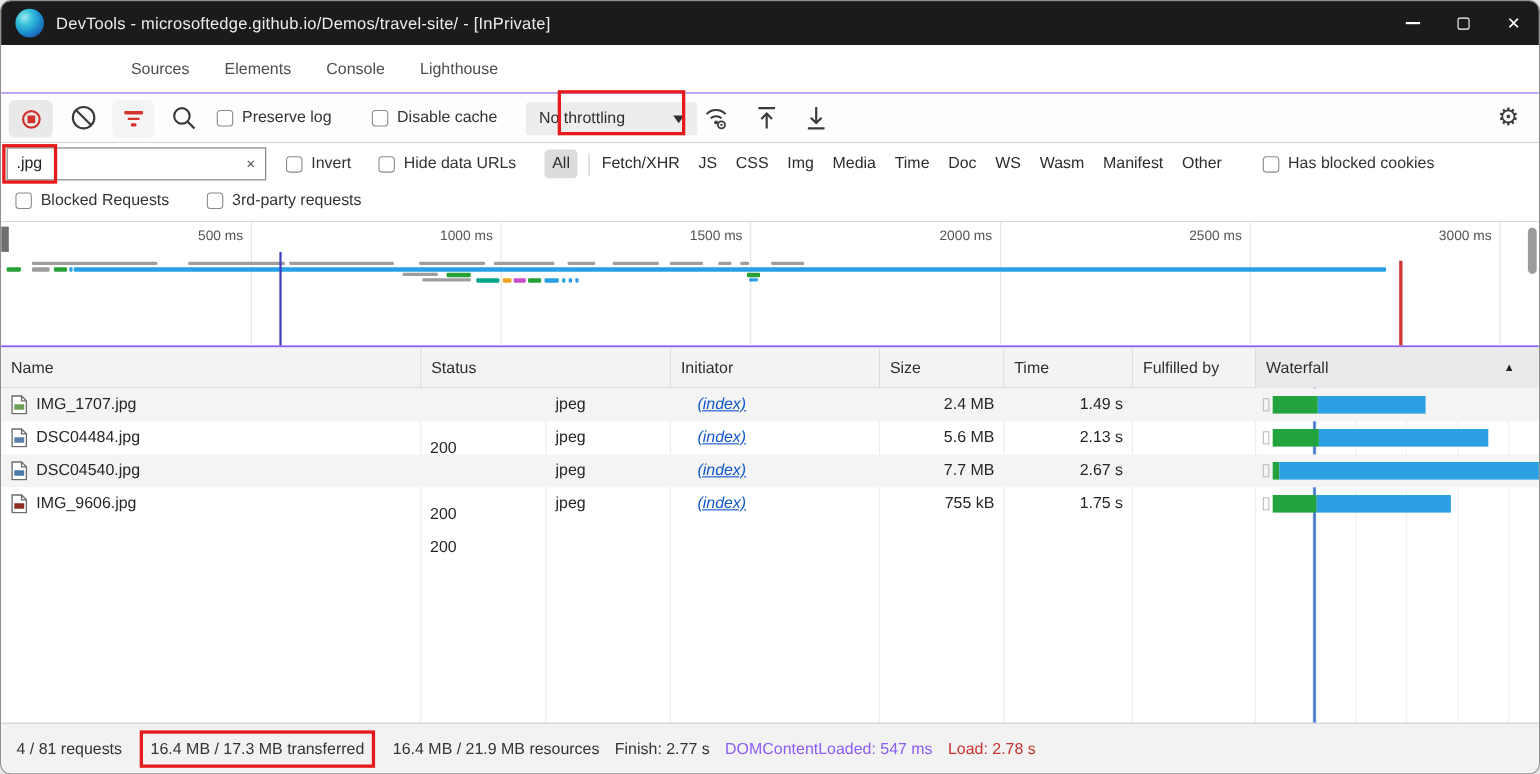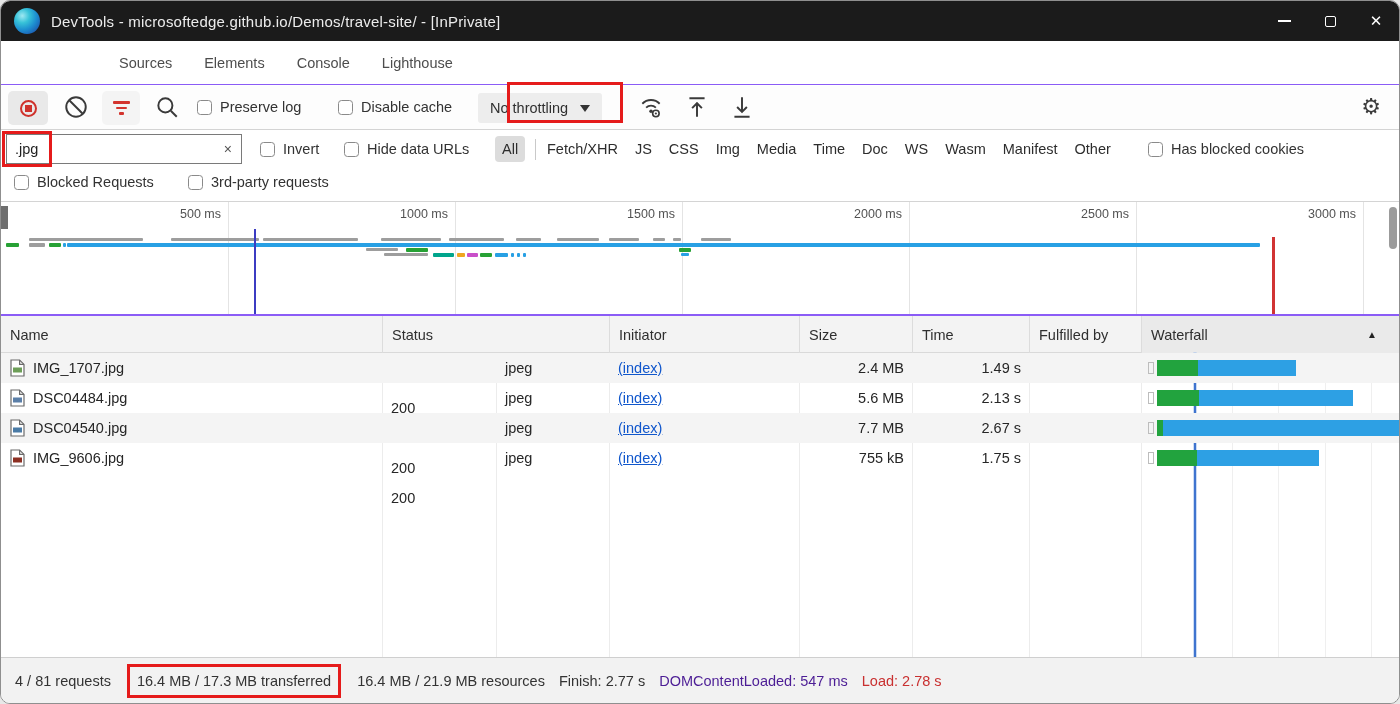--- a/index.html
+++ b/index.html
@@ -39,21 +39,21 @@
   
   #nettools { position:absolute; left:0; top:85px; width:100%; height:44px; background:#fdfdfd; border-bottom:1px solid #d4d4d4; }
   #record-btn { position:absolute; left:7px; top:5px; width:40px; height:34px; background:#e9e9e9; border-radius:5px; display:flex; align-items:center; justify-content:center; }
   #record-ring { width:17px; height:17px; border:2.4px solid #cf322c; border-radius:50%; display:flex; align-items:center; justify-content:center; }
   #record-sq { width:7px; height:7px; background:#cf322c; }
   .tool-icon { position:absolute; top:8px; width:26px; height:26px; color:#3a3a3a; }
   #filter-btn { position:absolute; left:101px; top:5px; width:38px; height:34px; background:#f4f4f4; border-radius:5px; display:flex; flex-direction:column; align-items:center; justify-content:center; gap:3px; }
   .fbar { background:#d3342e; height:2.6px; border-radius:1px; }
   .checkbox { width:15px; height:15px; border:1.6px solid #8a8a8a; border-radius:3.5px; background:#fff; flex:0 0 auto; }
   .cb-group { position:absolute; display:flex; align-items:center; gap:8px; font-size:14.5px; color:#333; }
-  #throttle-dd { position:absolute; left:477px; top:7px; width:124px; height:30px; background:#ededed; border-radius:3px; display:flex; align-items:center; justify-content:space-between; padding:0 12px; font-size:14.5px; color:#2f2f2f; }
+  #throttle-dd { position:absolute; left:477px; top:7px; width:156px; height:30px; background:#ededed; border-radius:3px; display:flex; align-items:center; justify-content:space-between; padding:0 12px; font-size:14.5px; color:#2f2f2f; }
   .dd-arrow { width:0; height:0; border-left:5.5px solid transparent; border-right:5.5px solid transparent; border-top:7px solid #333; }
   
   #filterarea { position:absolute; left:0; top:130px; width:100%; height:71px; background:#fff; border-bottom:1px solid #d4d4d4; }
   #filter-input { position:absolute; left:5px; top:3px; width:236px; height:30px; border:1px solid #7a7a7a; background:#fff; display:flex; align-items:center; }
   #filter-text { font-size:14.5px; color:#1f1f1f; margin-left:8px; flex:1; }
   #filter-clear { color:#555; font-size:14px; margin-right:9px; }
   #jpg-annotation { position:absolute; left:1px; top:0px; width:50px; height:36px; border:3px solid #e51b1b; z-index:40; }
   #all-pill { position:absolute; left:494px; top:5px; height:26px; padding:0 7px; background:#dcdcdc; border-radius:4px; display:flex; align-items:center; font-size:14.5px; color:#2d2d2d; }
   #type-divider { position:absolute; left:534px; top:8px; width:1px; height:21px; background:#c9c9c9; }
   #type-pills { position:absolute; left:546px; top:5px; height:26px; display:flex; align-items:center; gap:17px; }
@@ -75,34 +75,34 @@
   #h-waterfall { background:#eaeaea; justify-content:flex-start; }
   #sort-arrow { position:absolute; right:22px; top:13px; font-size:10px; color:#222; }
   .colline { position:absolute; top:37px; bottom:0; width:1px; background:#ececec; }
   .wf-grid { position:absolute; top:37px; bottom:0; width:1px; background:#efefef; }
   #wf-dcl-line { position:absolute; left:1193px; top:37px; bottom:0; width:2px; background:#3f74cf; box-shadow:0 0 0 .6px #a9c4ec; }
   #rows { position:absolute; left:0; top:37px; width:100%; }
   .trow { position:relative; width:100%; height:30px; }
   .trow:nth-child(odd) { background:#f4f4f4; }
   .cell { position:absolute; top:0; height:30px; display:flex; align-items:center; font-size:14.5px; color:#262626; }
   .name-cell { left:9px; gap:8px; }
-  .status-cell { left:390px;margin-top:40px; } .type-cell { left:504px; } .init-cell { left:617px; }
+  .status-cell { left:390px;margin-top:40px; } .type-cell { left:504px; } .init-cell { left:633px;font-style:italic; }
   .size-cell { left:798px; width:105px; justify-content:flex-end; }
   .time-cell { left:911px; width:109px; justify-content:flex-end; }
   .init-link { color:#1157cc; text-decoration:underline; }
   .wf { position:absolute; left:1140px; top:0; width:260px; height:30px; }
   .wf-queue { position:absolute; left:7px; top:9px; width:6px; height:12px; border:1px solid #bdbdbd; }
   .wf-green { position:absolute; left:16px; top:7px; height:16px; background:#22a33e; }
   .wf-blue { position:absolute; top:7px; height:16px; background:#2da0e4; }
   
   #statusbar { position:absolute; left:0; bottom:0; width:100%; height:46px; background:#f2f2f2; border-top:1px solid #cfcfcf; display:flex; align-items:center; font-size:14.5px; color:#333; }
   #statusbar .sep-gap { display:flex; align-items:center; gap:14px; }
   #st-requests { margin-left:14px; }
   #transferred-annotation { border:3px solid #e51b1b; padding:6px 7px; margin:0 2px; white-space:nowrap; }
-  #st-dcl { color:#4c1d95;text-align:right; }
+  #st-dcl { color:#8b5cf6;text-align:right; }
   #st-load { color:#c93030; }
   .nowrap { white-space:nowrap; }
 </style>
 </head>
 <body>
 
 <div id="win">
 
   <div id="titlebar">
     <div id="edge-logo"></div>

